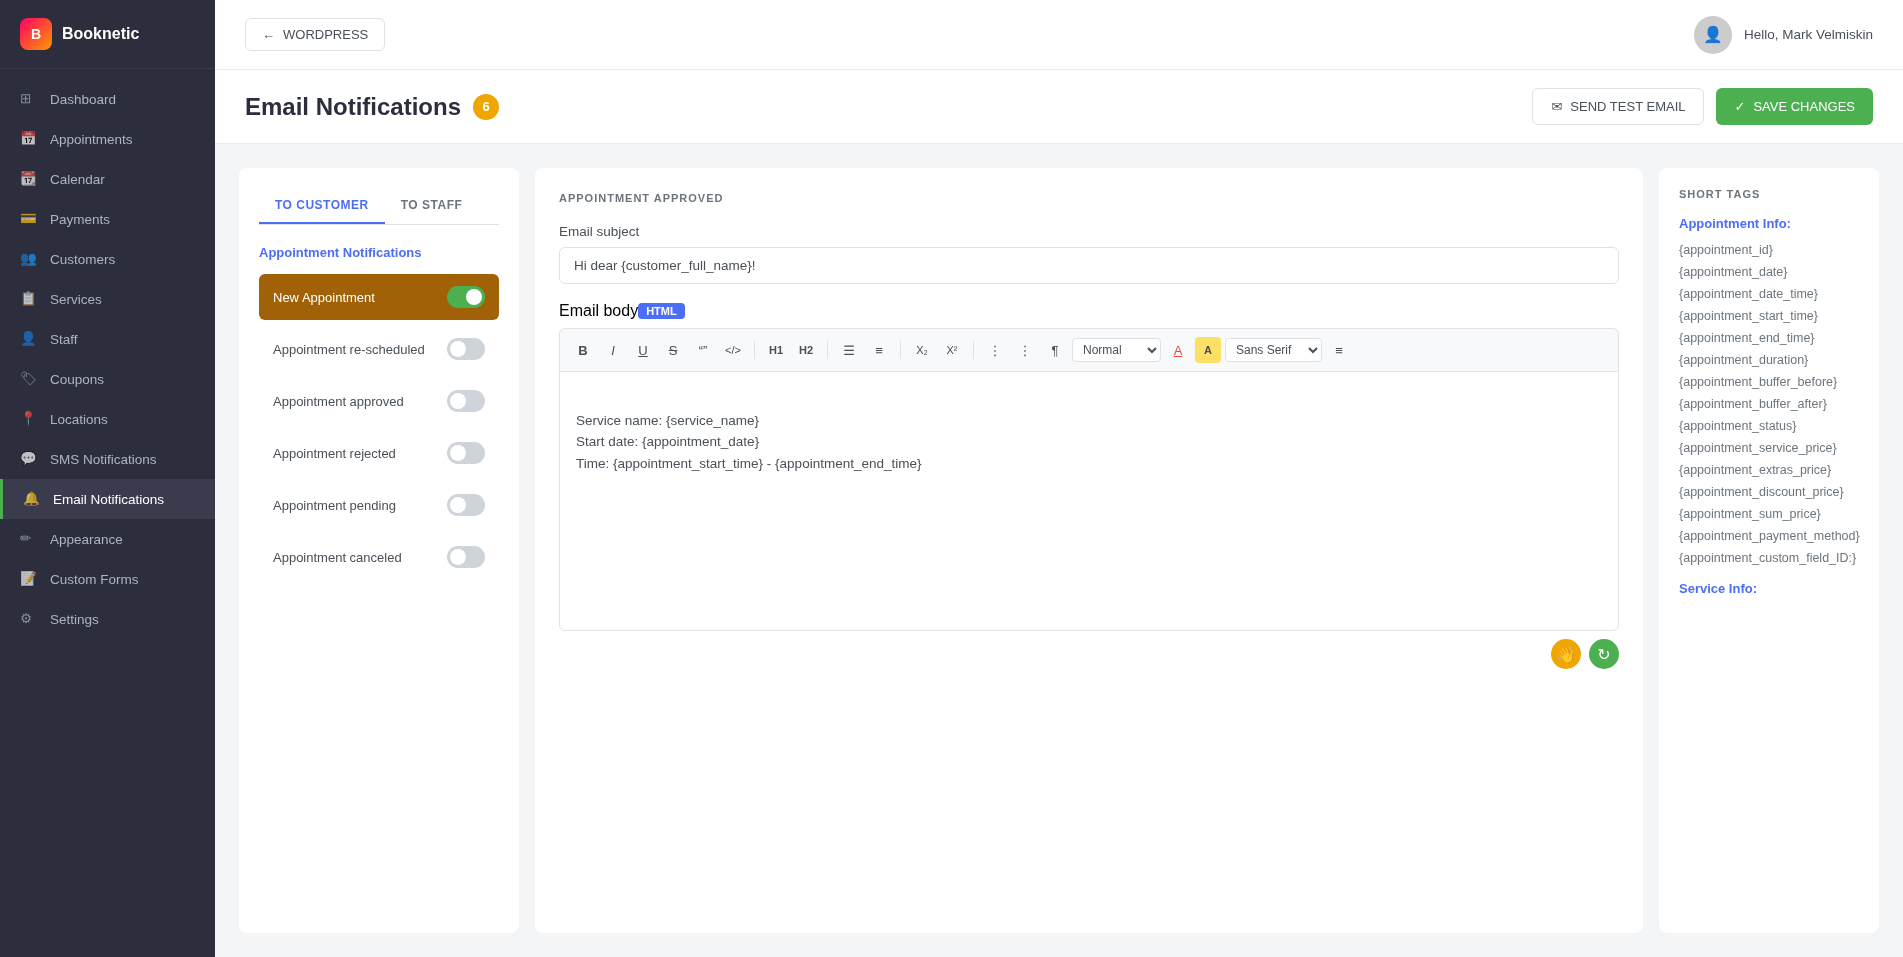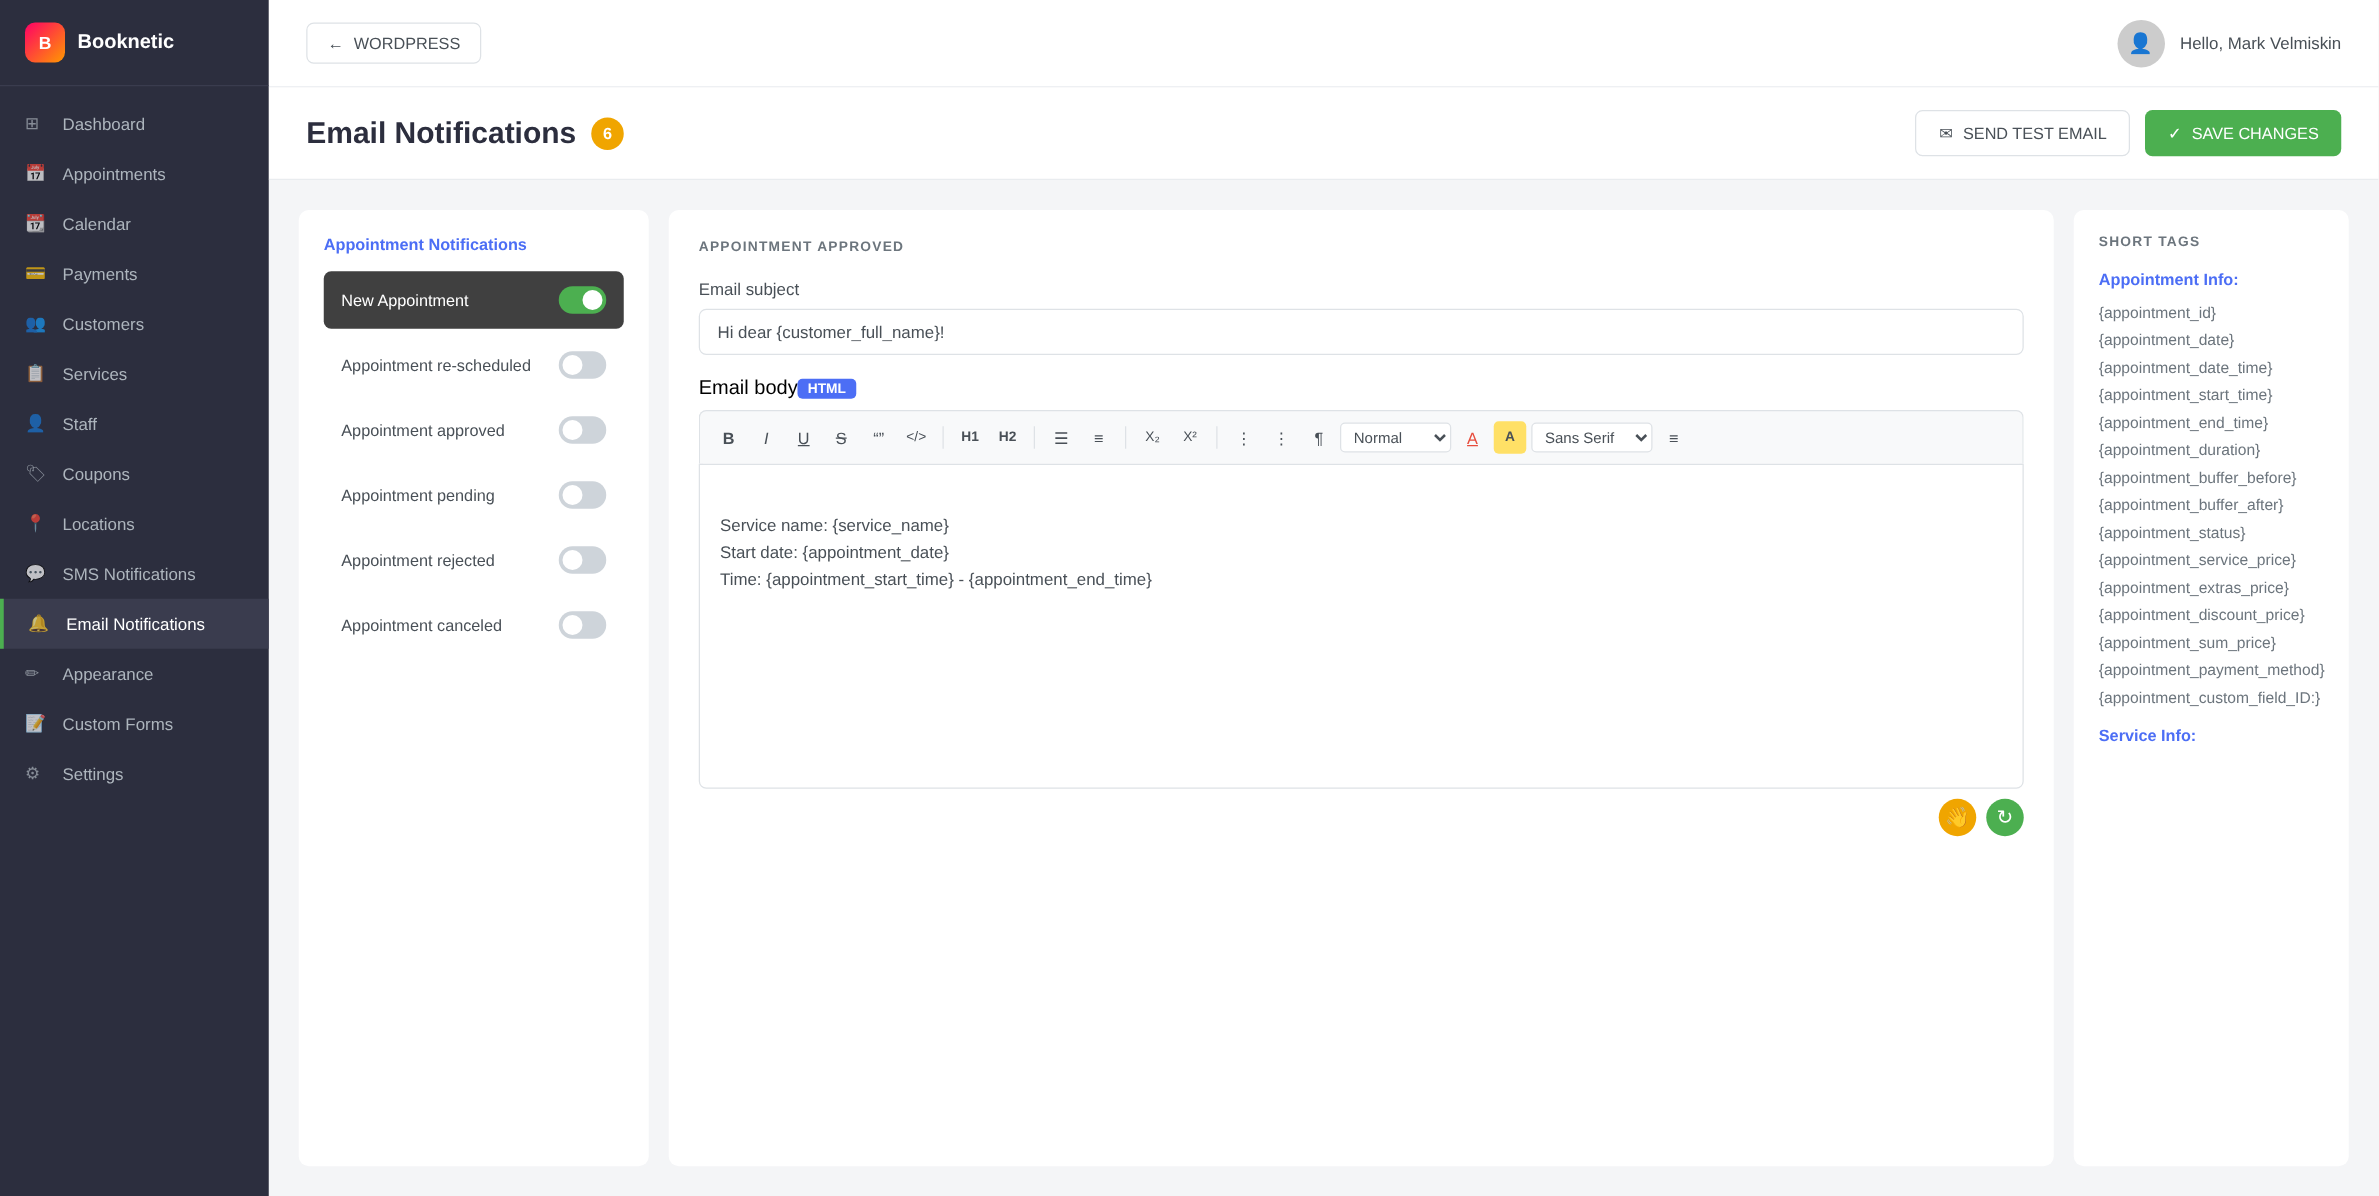--- a/index.html
+++ b/index.html
@@ -150,21 +150,21 @@
     }
     .notification-item {
       display: flex; align-items: center; justify-content: space-between;
       padding: 12px 14px;
       border-radius: 6px;
       margin-bottom: 6px;
       cursor: pointer;
       font-size: 13px; color: #495057;
     }
     .notification-item.active {
-      background: #404040; color: #fff;
+      background: #a16207; color: #fff;
     }
 
     
     .toggle {
       position: relative;
       width: 38px; height: 22px;
       flex-shrink: 0;
     }
     .toggle input { opacity: 0; width: 0; height: 0; }
     .toggle-slider {
@@ -390,41 +390,45 @@
       <button class="btn-save">
         <span>✓</span>
         <span>SAVE CHANGES</span>
       </button>
     </div>
   </div>
 
   <div class="content-area">
 
     <div class="left-panel">
+      <div class="tabs-row">
+        <div class="tab-btn active">TO CUSTOMER</div>
+        <div class="tab-btn">TO STAFF</div>
+      </div>
       <div class="section-title">Appointment Notifications</div>
 
       <div id="notification-list">
           <div class="notification-item active">
             <span>New Appointment</span>
             <label class="toggle active-toggle"><input type="checkbox" checked="" style=""><div class="toggle-slider"></div></label>
           </div>
           <div class="notification-item">
             <span>Appointment re-scheduled</span>
             <label class="toggle"><input type="checkbox" style=""><div class="toggle-slider"></div></label>
           </div>
           <div class="notification-item">
             <span>Appointment approved</span>
             <label class="toggle"><input type="checkbox" style=""><div class="toggle-slider"></div></label>
           </div>
           <div class="notification-item">
-            <span>Appointment pending</span>
+            <span>Appointment rejected</span>
             <label class="toggle"><input type="checkbox" style=""><div class="toggle-slider"></div></label>
           </div>
           <div class="notification-item">
-            <span>Appointment rejected</span>
+            <span>Appointment pending</span>
             <label class="toggle"><input type="checkbox" style=""><div class="toggle-slider"></div></label>
           </div>
           <div class="notification-item">
             <span>Appointment canceled</span>
             <label class="toggle"><input type="checkbox" style=""><div class="toggle-slider"></div></label>
           </div>
         </div>
     </div>
 
     <div class="middle-panel">

